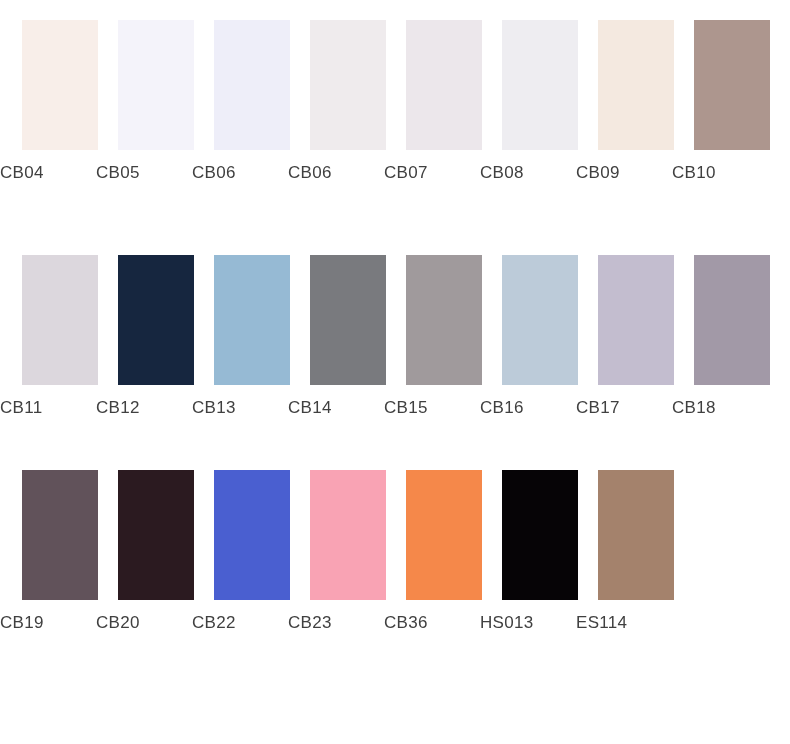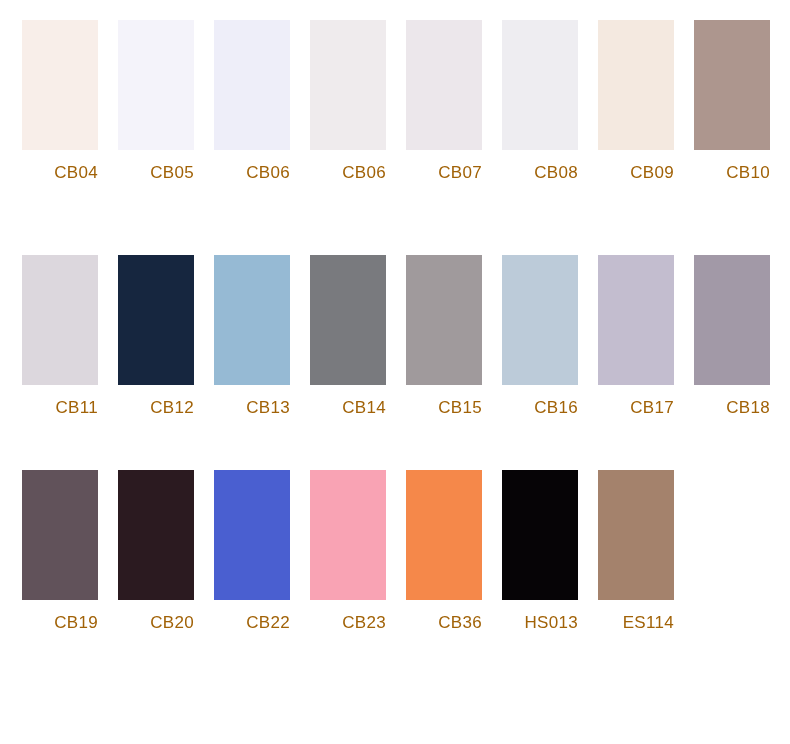--- a/index.html
+++ b/index.html
@@ -43,26 +43,26 @@
     top: 20px;
     width: 76px;
     height: 130px;
     background: #cccccc;
   }
   .swatch-label {
     position: absolute;
     left: 0;
     top: 162px;
     width: 98px;
-    text-align: right;
+    text-align: left;
     font-family: "Liberation Sans", sans-serif;
     font-size: 17px;
     line-height: 22px;
     letter-spacing: 0.3px;
-    color: #a16207;
+    color: #404040;
     white-space: nowrap;
   }
 </style>
 </head>
 <body>
 
 <div class="palette">
 
 <div class="swatch-row" style="top: 0px;"><div class="swatch-cell"><div class="swatch-chip" style="background: rgb(248, 238, 233);"></div><div class="swatch-label">CB04</div></div><div class="swatch-cell"><div class="swatch-chip" style="background: rgb(244, 243, 250);"></div><div class="swatch-label">CB05</div></div><div class="swatch-cell"><div class="swatch-chip" style="background: rgb(238, 238, 249);"></div><div class="swatch-label">CB06</div></div><div class="swatch-cell"><div class="swatch-chip" style="background: rgb(239, 235, 237);"></div><div class="swatch-label">CB06</div></div><div class="swatch-cell"><div class="swatch-chip" style="background: rgb(236, 231, 235);"></div><div class="swatch-label">CB07</div></div><div class="swatch-cell"><div class="swatch-chip" style="background: rgb(238, 237, 241);"></div><div class="swatch-label">CB08</div></div><div class="swatch-cell"><div class="swatch-chip" style="background: rgb(244, 233, 224);"></div><div class="swatch-label">CB09</div></div><div class="swatch-cell"><div class="swatch-chip" style="background: rgb(173, 150, 142);"></div><div class="swatch-label">CB10</div></div></div>
     <div class="swatch-row" style="top: 235px;"><div class="swatch-cell"><div class="swatch-chip" style="background: rgb(220, 215, 221);"></div><div class="swatch-label">CB11</div></div><div class="swatch-cell"><div class="swatch-chip" style="background: rgb(22, 38, 63);"></div><div class="swatch-label">CB12</div></div><div class="swatch-cell"><div class="swatch-chip" style="background: rgb(150, 186, 212);"></div><div class="swatch-label">CB13</div></div><div class="swatch-cell"><div class="swatch-chip" style="background: rgb(121, 122, 126);"></div><div class="swatch-label">CB14</div></div><div class="swatch-cell"><div class="swatch-chip" style="background: rgb(160, 154, 156);"></div><div class="swatch-label">CB15</div></div><div class="swatch-cell"><div class="swatch-chip" style="background: rgb(188, 203, 217);"></div><div class="swatch-label">CB16</div></div><div class="swatch-cell"><div class="swatch-chip" style="background: rgb(195, 189, 207);"></div><div class="swatch-label">CB17</div></div><div class="swatch-cell"><div class="swatch-chip" style="background: rgb(162, 153, 167);"></div><div class="swatch-label">CB18</div></div></div>

